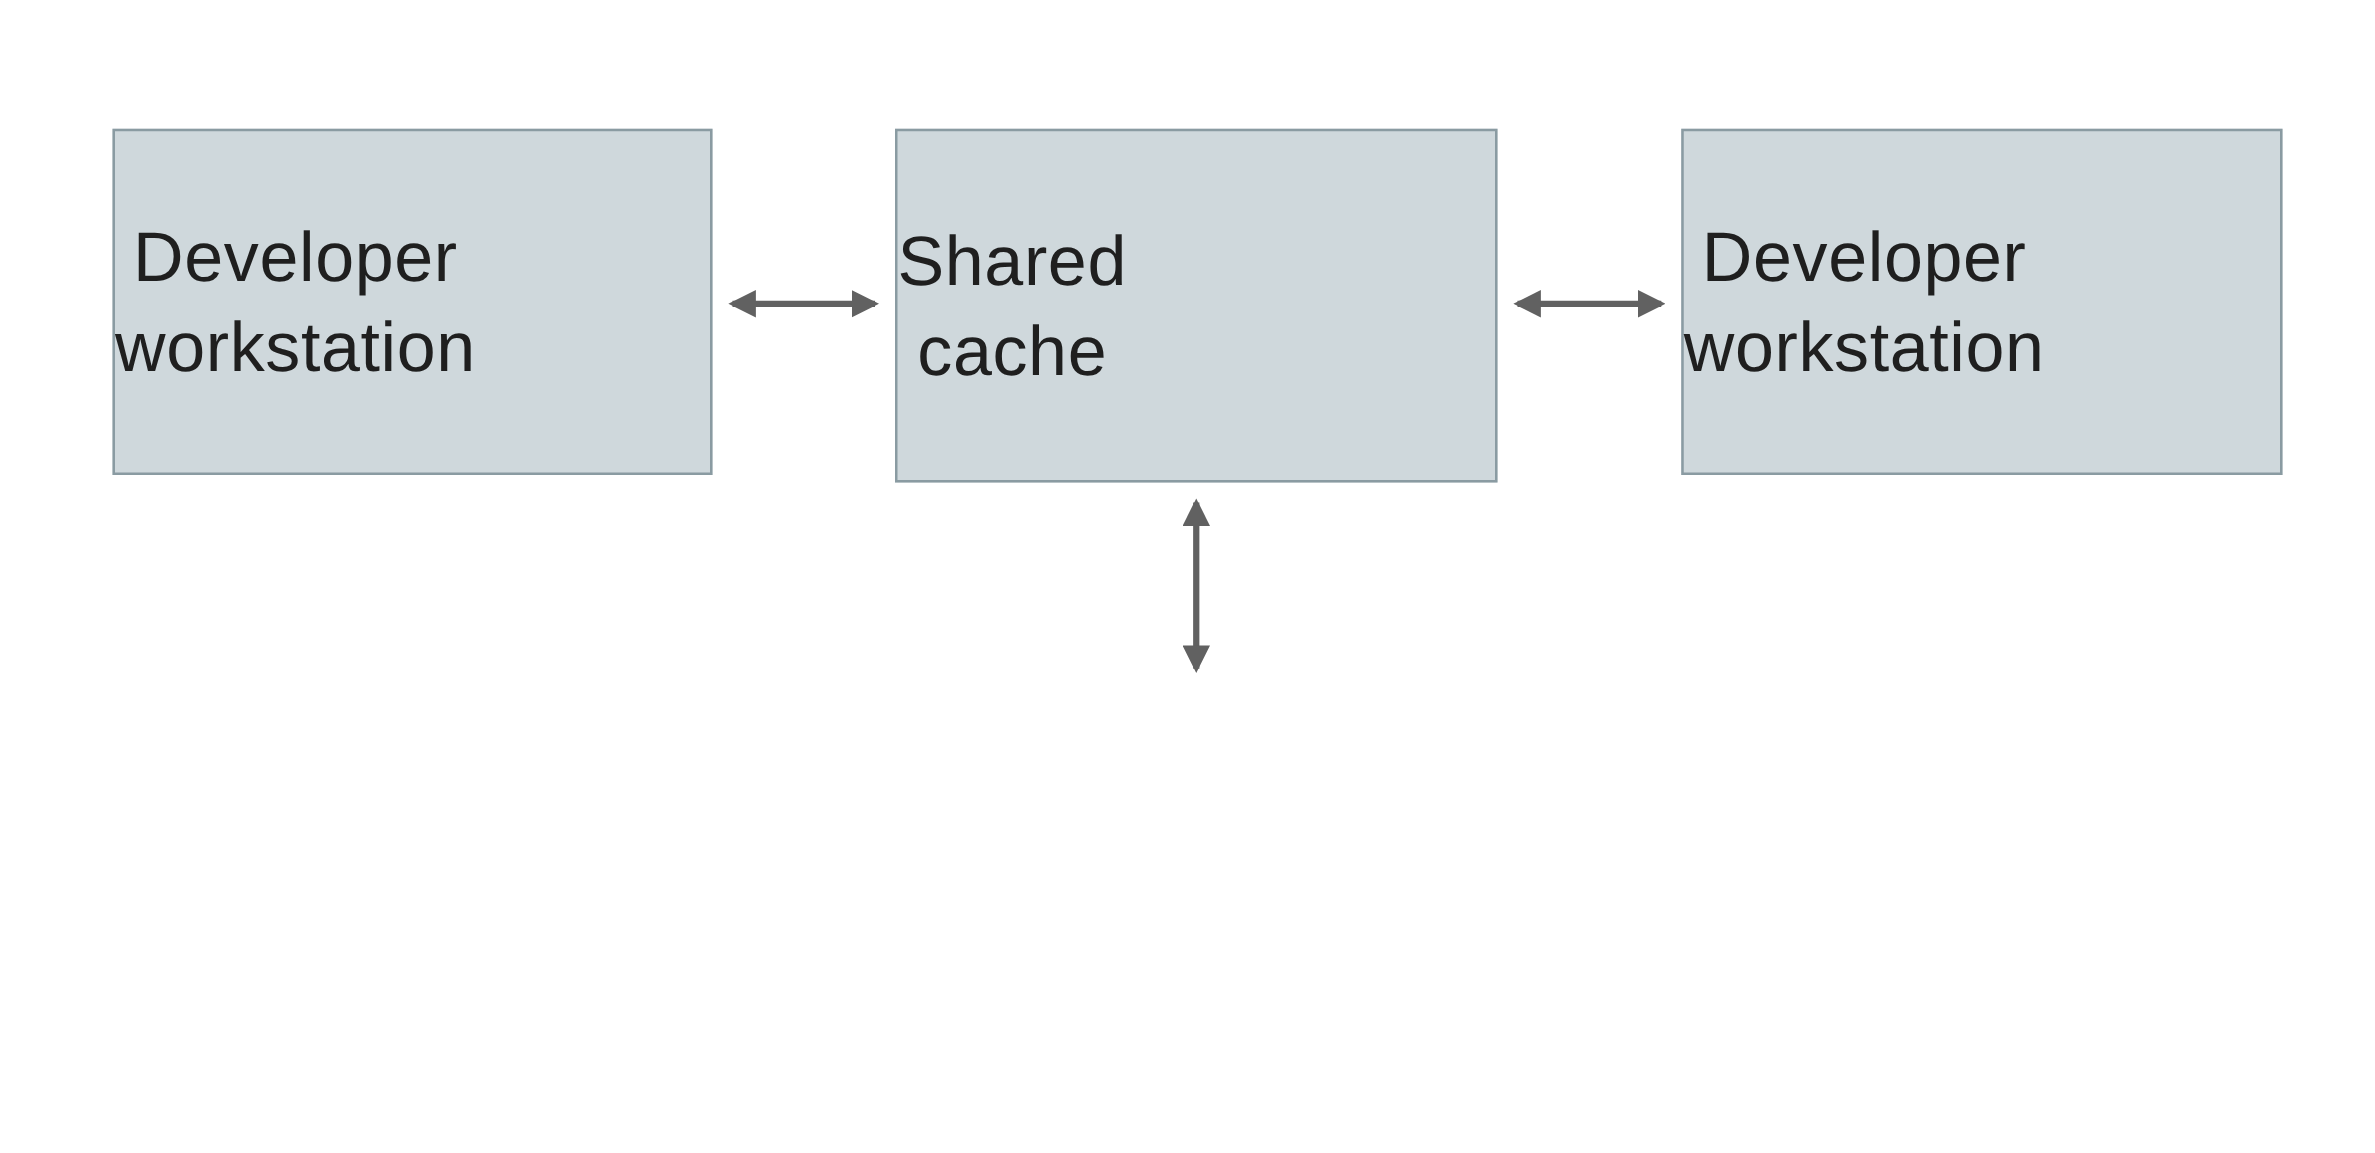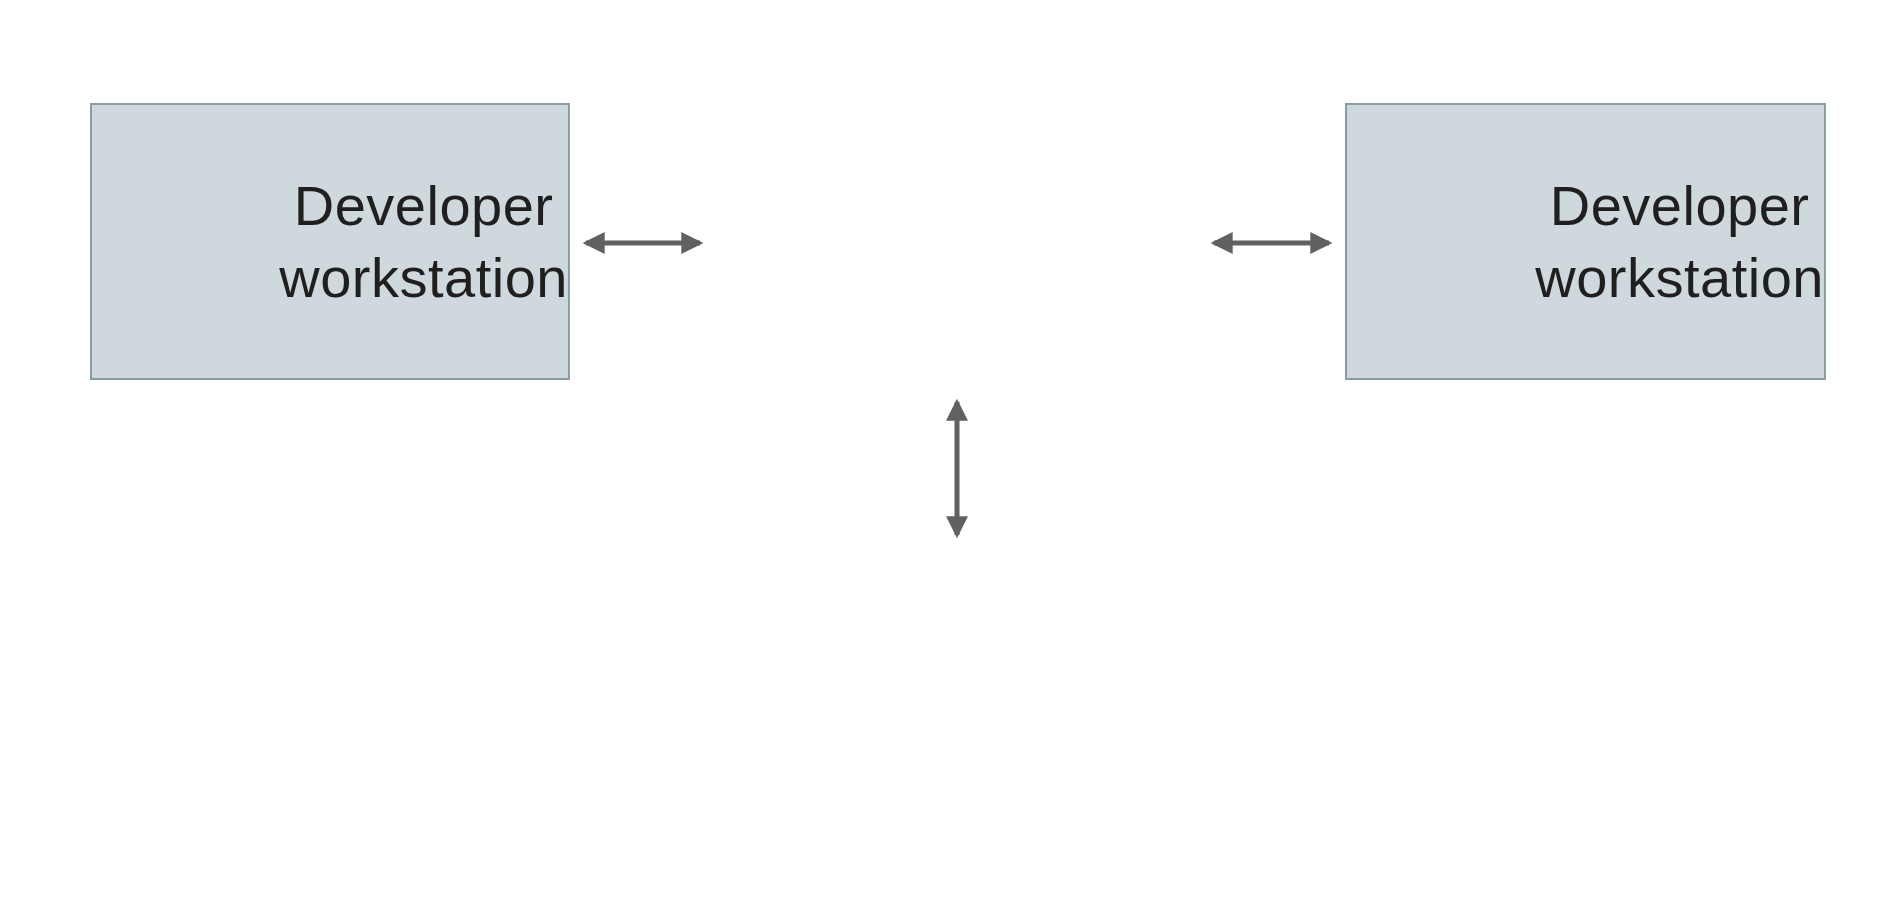--- a/index.html
+++ b/index.html
@@ -18,21 +18,21 @@
     height: 922px;
     background: #ffffff;
   }
 
   .node {
     position: absolute;
     background: #cfd8dc;
     border: 2px solid #8a9ba2;
     display: flex;
     align-items: center;
-    justify-content: flex-end;
+    justify-content: flex-start;
   }
 
   .node-label {
     font-size: 56px;
     line-height: 1.28;
     color: #1f1f1f;
     text-align: center;
     white-space: pre-line;
     letter-spacing: 0.5px;
   }
@@ -61,20 +61,24 @@
         <path d="M0,0 L10,5 L0,10 z" fill="#616161"></path>
       </marker>
     </defs>
   </svg>
 
   <div class="node" id="node-dev-left">
     <div class="node-label">Developer
 workstation</div>
   </div>
 
+  <div class="node" id="node-cache">
+    <div class="node-label">Shared
+cache</div>
+  </div>
 
   <div class="node" id="node-dev-right">
     <div class="node-label">Developer
 workstation</div>
   </div>
 
 
   <div class="edge" id="edge-left-cache">
     <svg viewBox="0 0 146 42">
       <line x1="16" y1="21" x2="130" y2="21" stroke-width="5" marker-start="url(#arrow-head)" marker-end="url(#arrow-head)" stroke="#616161"></line>

